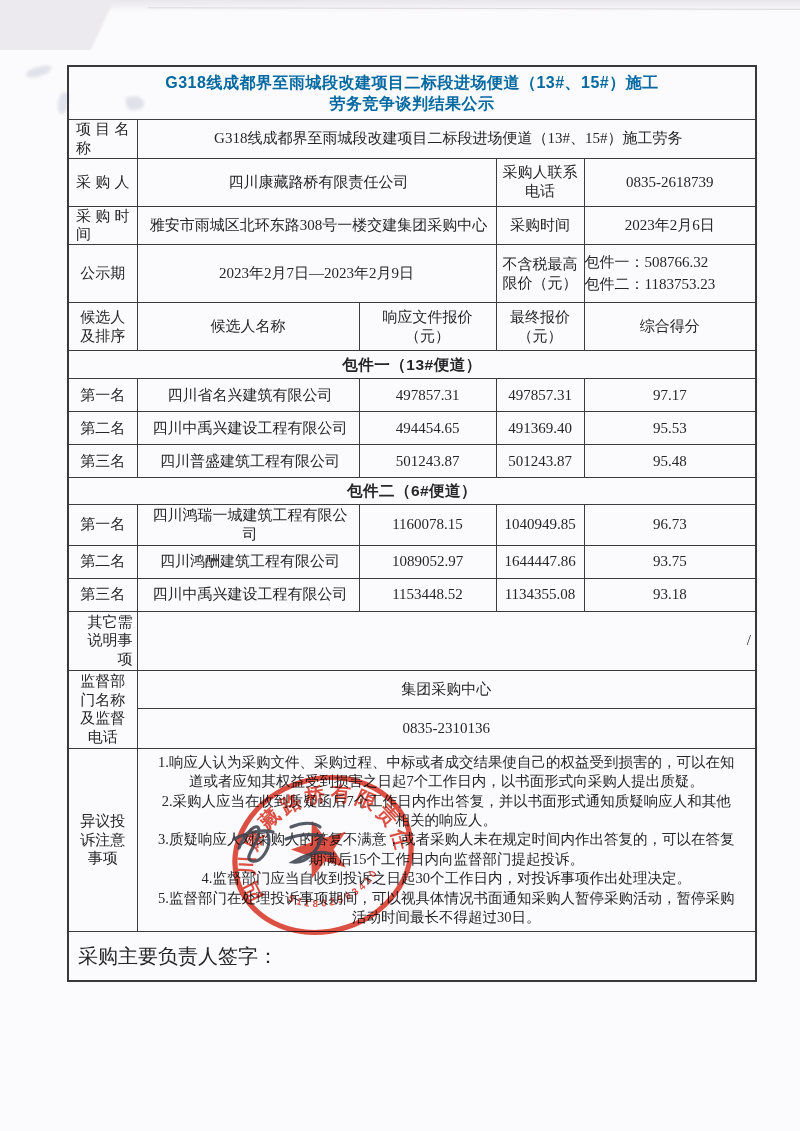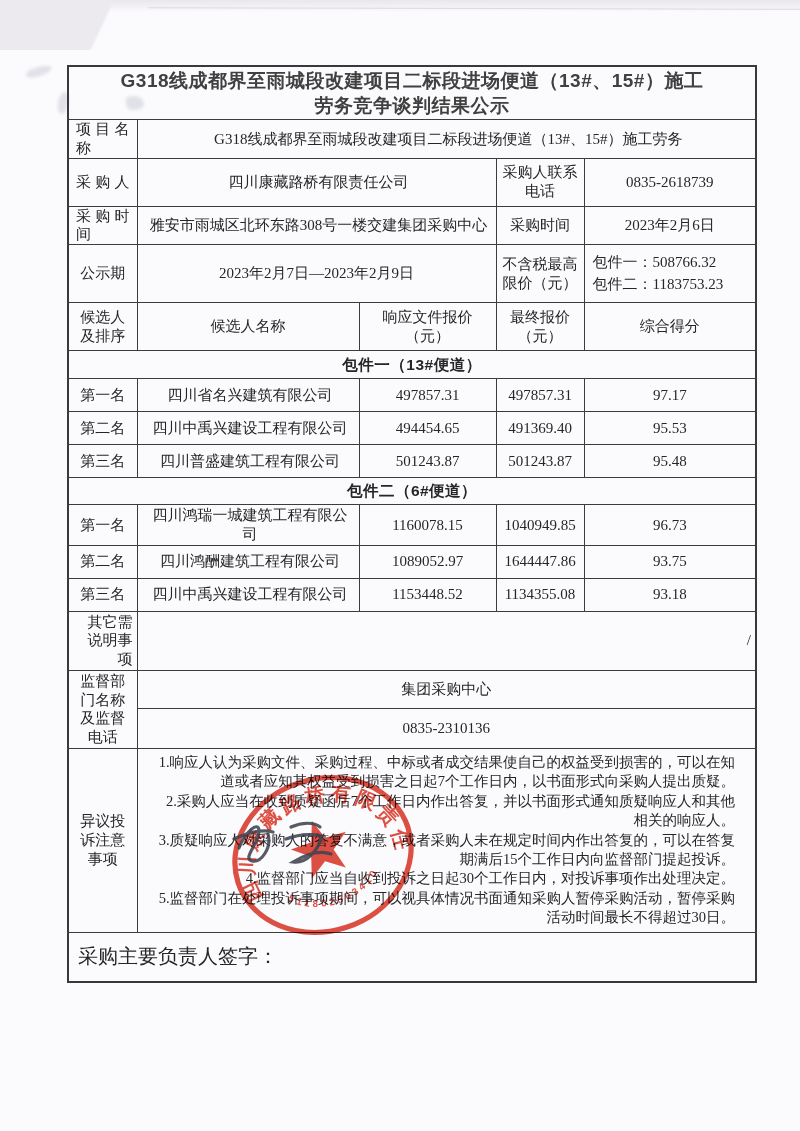--- a/index.html
+++ b/index.html
@@ -29,30 +29,30 @@
   td{
     border:1px solid #3c3c40;
     font-size:15px;line-height:1.25;
     text-align:center;vertical-align:middle;
     padding:1px 4px;overflow:hidden;word-break:break-all;
   }
   .val{text-align:center;padding-left:8px;}
   .dist{text-align:justify;text-align-last:justify;padding:0 7px;margin-top:28px;}
   .t-title{
     font-family:"Liberation Sans","DejaVu Sans",sans-serif;
-    font-weight:bold;font-size:19px;line-height:1.32;color:#404040;
+    font-weight:bold;font-size:16px;line-height:1.32;color:#0369a1;
     letter-spacing:.5px;
   }
   .sec{
     font-family:"Liberation Sans","DejaVu Sans",sans-serif;
     font-weight:bold;font-size:15.5px;letter-spacing:.5px;
   }
-  .obj{text-align:right;font-size:14.5px;line-height:19.4px;padding:4px 20px;}
+  .obj{text-align:center;font-size:14.5px;line-height:19.4px;padding:4px 20px;}
   .sig{text-align:left;font-size:20px;padding-left:9px;border-top:1px solid #3c3c40;}
-  .subval-left{text-align:left;padding-left:8px;line-height:1.45;}
+  .subval-left{text-align:left;padding-left:0;line-height:1.45;}
 
   tr.h50>td{height:50px;} tr.h28>td{height:28px;} tr.h45>td{height:45px;}
   tr.h35>td{height:35px;} tr.h55>td{height:55px;} tr.h25>td{height:25px;}
   tr.h24>td{height:24px;} tr.h30>td{height:30px;} tr.h38>td{height:38px;text-align:right;}
   tr.h26>td{height:26px;} tr.h27>td{height:27px;} tr.h174>td{height:174px;}
   tr.h46>td{height:46px;}
 
   
   .stamp{
     position:absolute;left:228px;top:772px;width:190px;height:166px;

